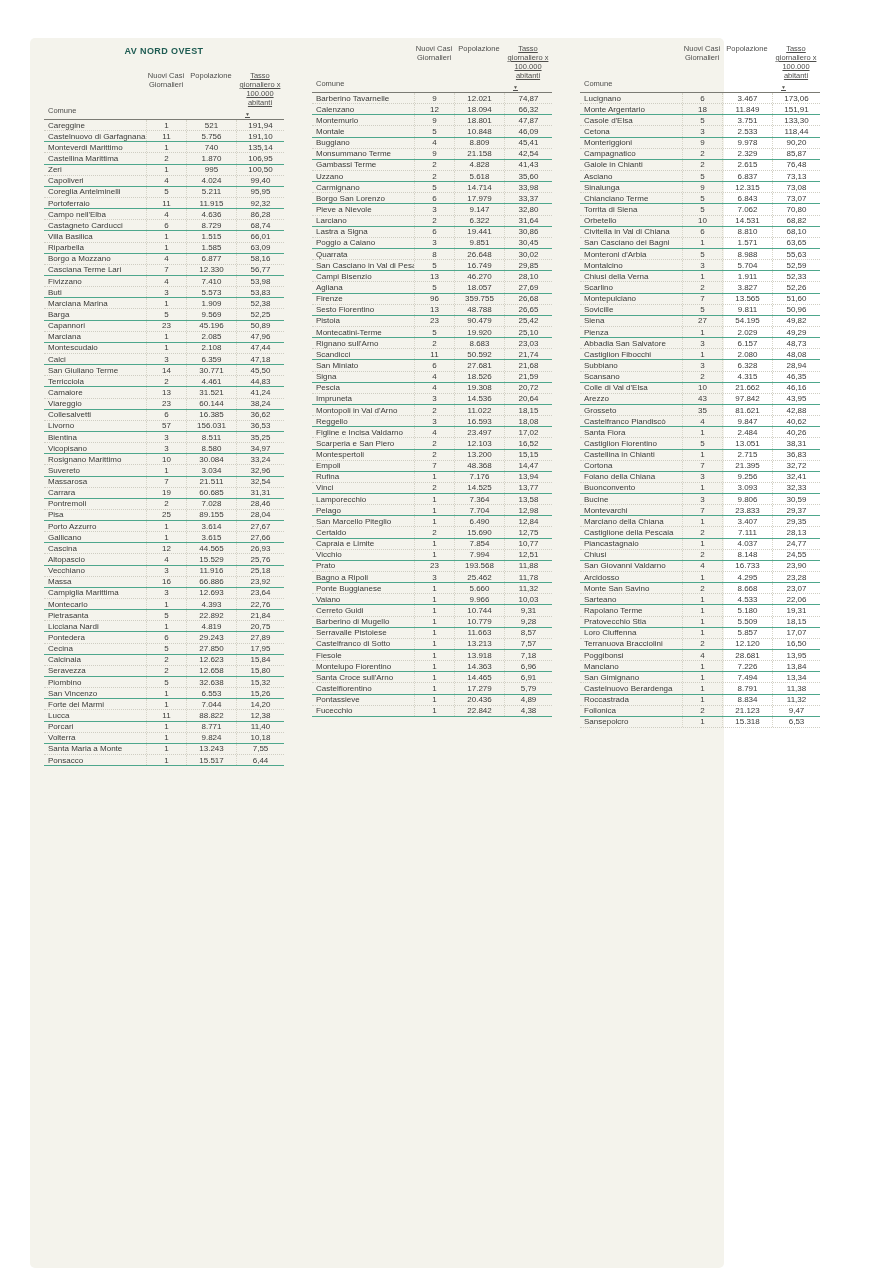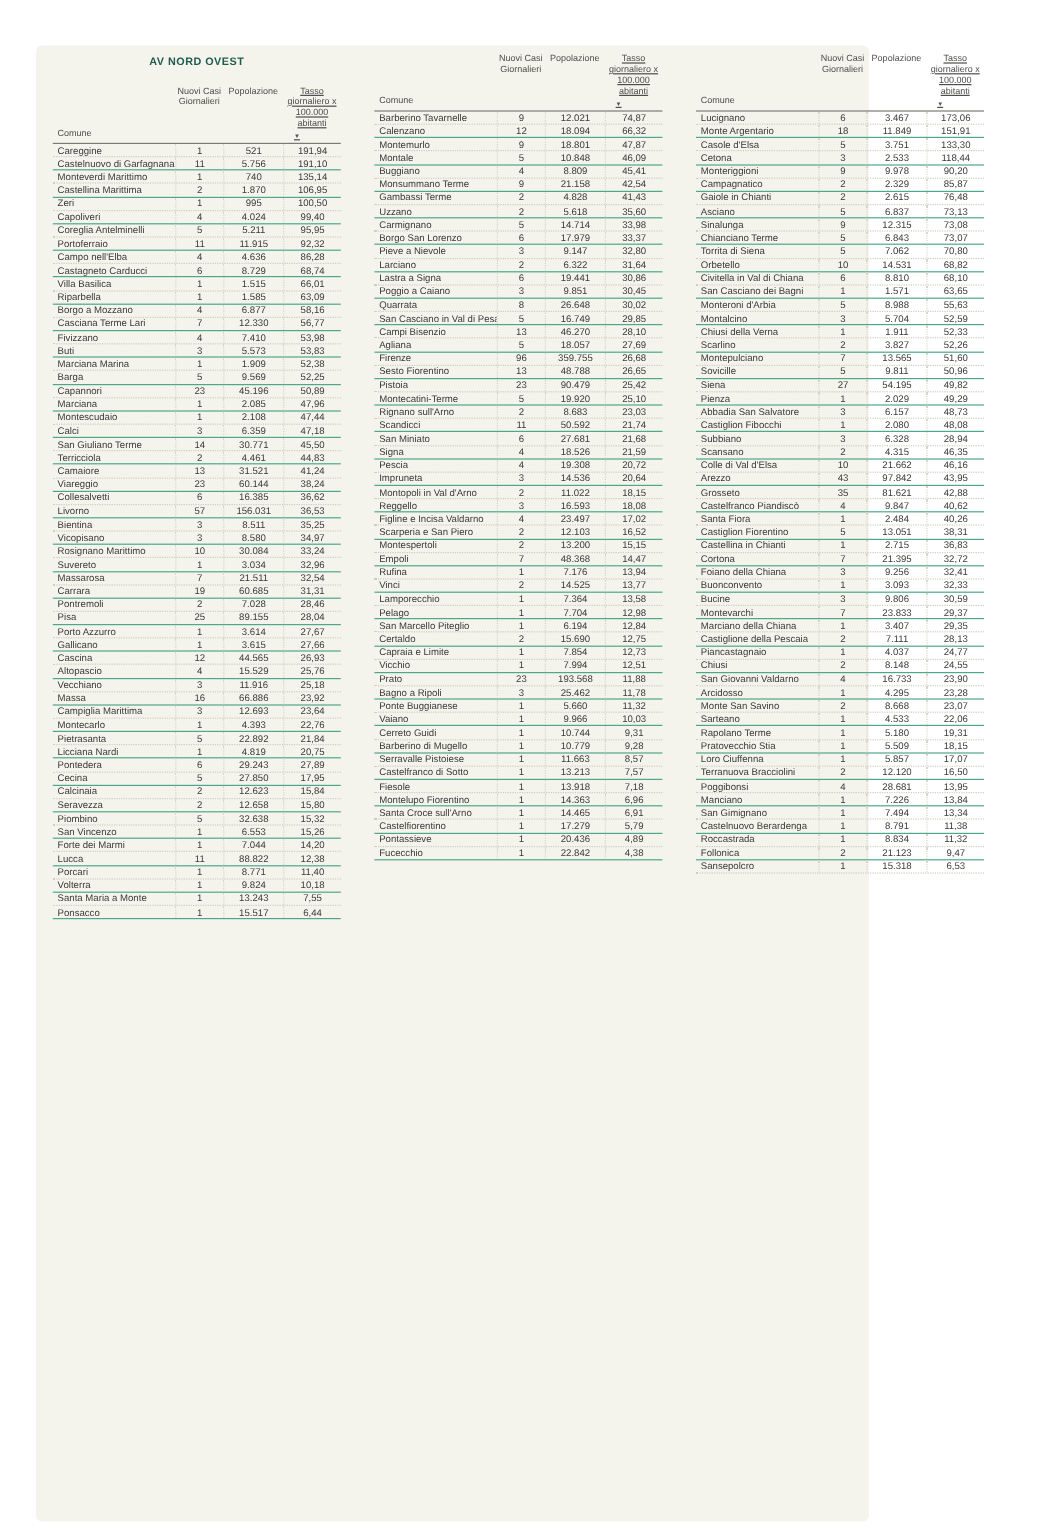--- a/index.html
+++ b/index.html
@@ -663,34 +663,34 @@
           </div>
           <div class="row">
             <div class="cell c-comune">Pelago</div>
             <div class="cell c-casi">1</div>
             <div class="cell c-pop">7.704</div>
             <div class="cell c-tasso">12,98</div>
           </div>
           <div class="row">
             <div class="cell c-comune">San Marcello Piteglio</div>
             <div class="cell c-casi">1</div>
-            <div class="cell c-pop">6.194</div>
+            <div class="cell c-pop">6.490</div>
             <div class="cell c-tasso">12,84</div>
           </div>
           <div class="row">
             <div class="cell c-comune">Certaldo</div>
             <div class="cell c-casi">2</div>
             <div class="cell c-pop">15.690</div>
             <div class="cell c-tasso">12,75</div>
           </div>
           <div class="row">
             <div class="cell c-comune">Capraia e Limite</div>
             <div class="cell c-casi">1</div>
             <div class="cell c-pop">7.854</div>
-            <div class="cell c-tasso">12,73</div>
+            <div class="cell c-tasso">10,77</div>
           </div>
           <div class="row">
             <div class="cell c-comune">Vicchio</div>
             <div class="cell c-casi">1</div>
             <div class="cell c-pop">7.994</div>
             <div class="cell c-tasso">12,51</div>
           </div>
           <div class="row">
             <div class="cell c-comune">Prato</div>
             <div class="cell c-casi">23</div>

